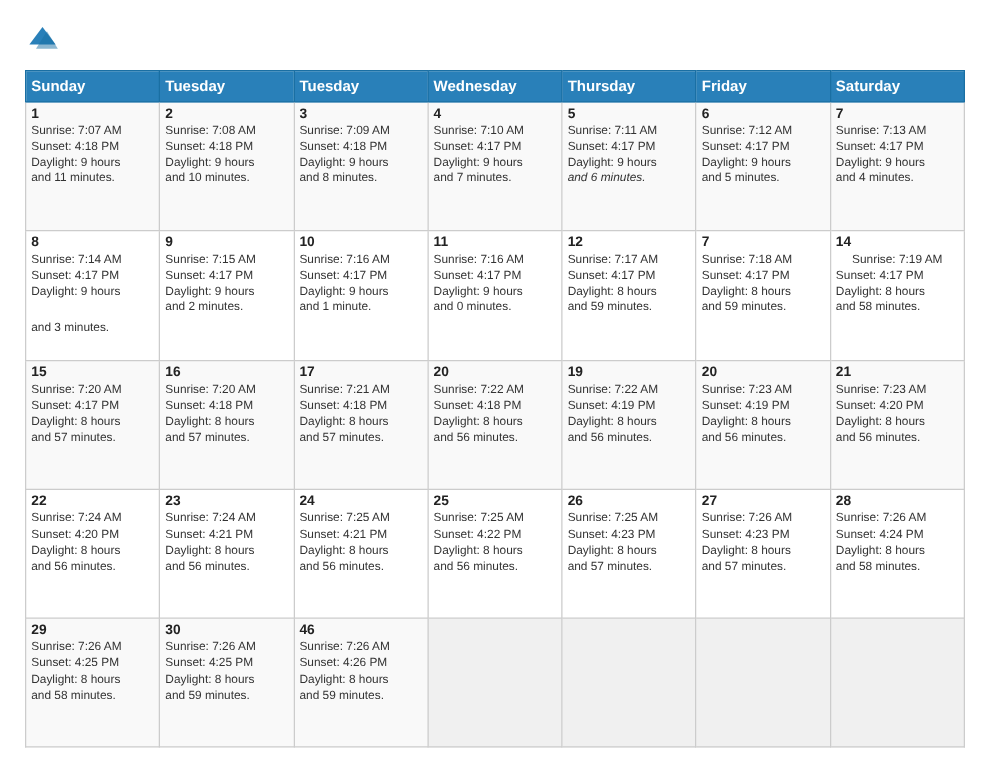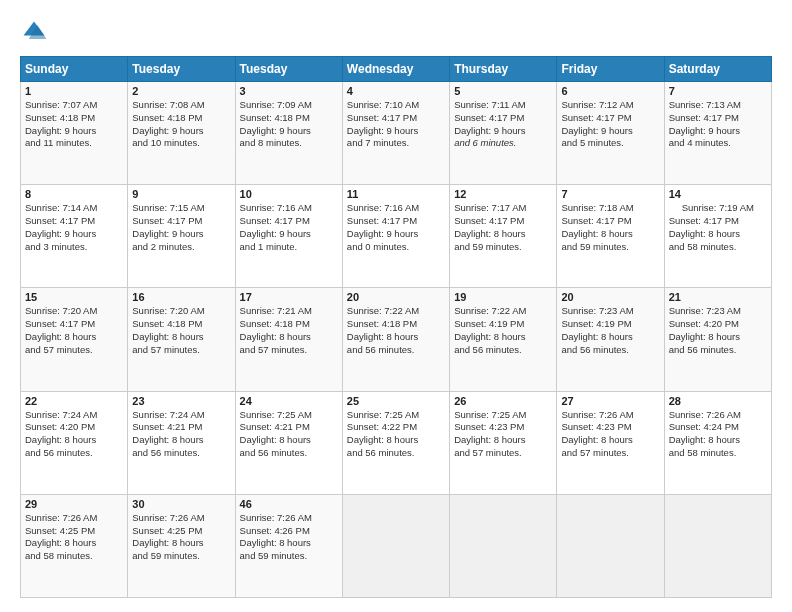--- a/index.html
+++ b/index.html
@@ -190,21 +190,21 @@
             <span style="display: block; line-height: 1.35;">Daylight: 9 hours</span>
             <span style="display: block; line-height: 1.35;">and 4 minutes.</span>
           </td>
         </tr>
         <tr>
           <td>
             <span class="day-num">8</span>
             <span style="display: block; line-height: 1.35;">Sunrise: 7:14 AM</span>
             <span style="display: block; line-height: 1.35;">Sunset: 4:17 PM</span>
             <span style="display: block; line-height: 1.35;">Daylight: 9 hours</span>
-            <span style="display: block; line-height: 1.35;">and 3 minutes.</span>
+            <span style="display: block; line-height: 1.35; margin-top: 17px;">and 3 minutes.</span>
           </td>
           <td>
             <span class="day-num">9</span>
             <span style="display: block; line-height: 1.35;">Sunrise: 7:15 AM</span>
             <span style="display: block; line-height: 1.35;">Sunset: 4:17 PM</span>
             <span style="display: block; line-height: 1.35;">Daylight: 9 hours</span>
             <span style="display: block; line-height: 1.35;">and 2 minutes.</span>
           </td>
           <td>
             <span class="day-num">10</span>

